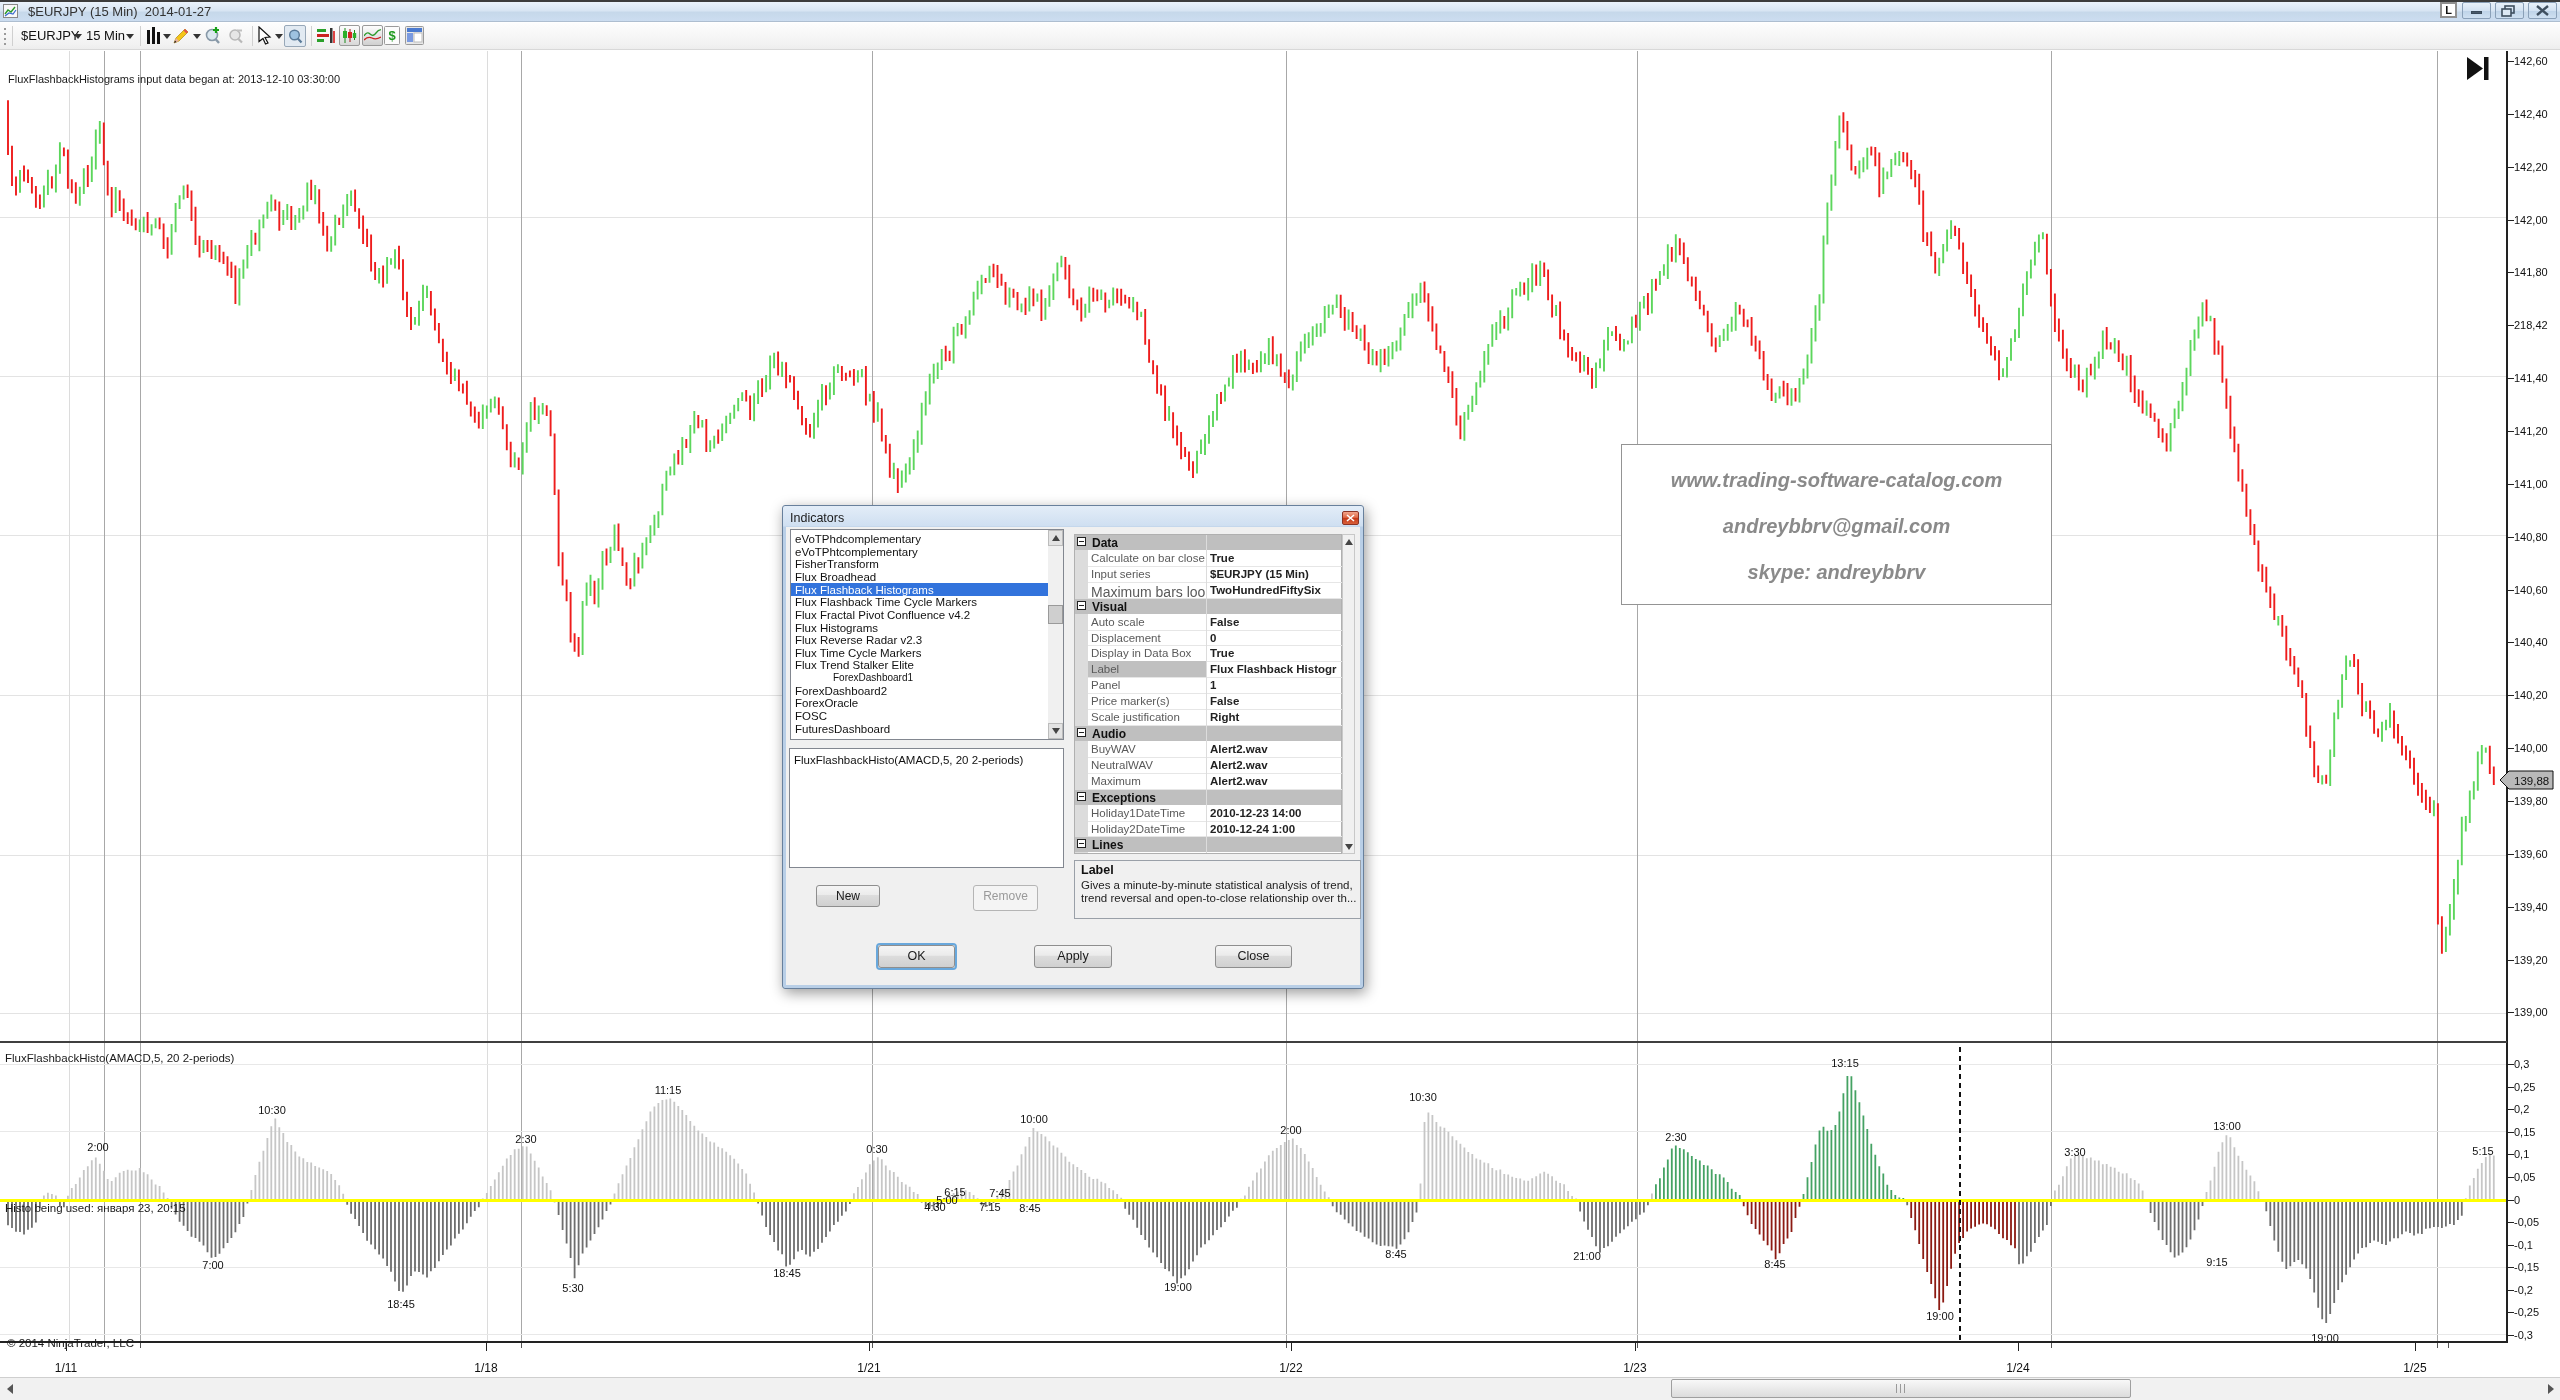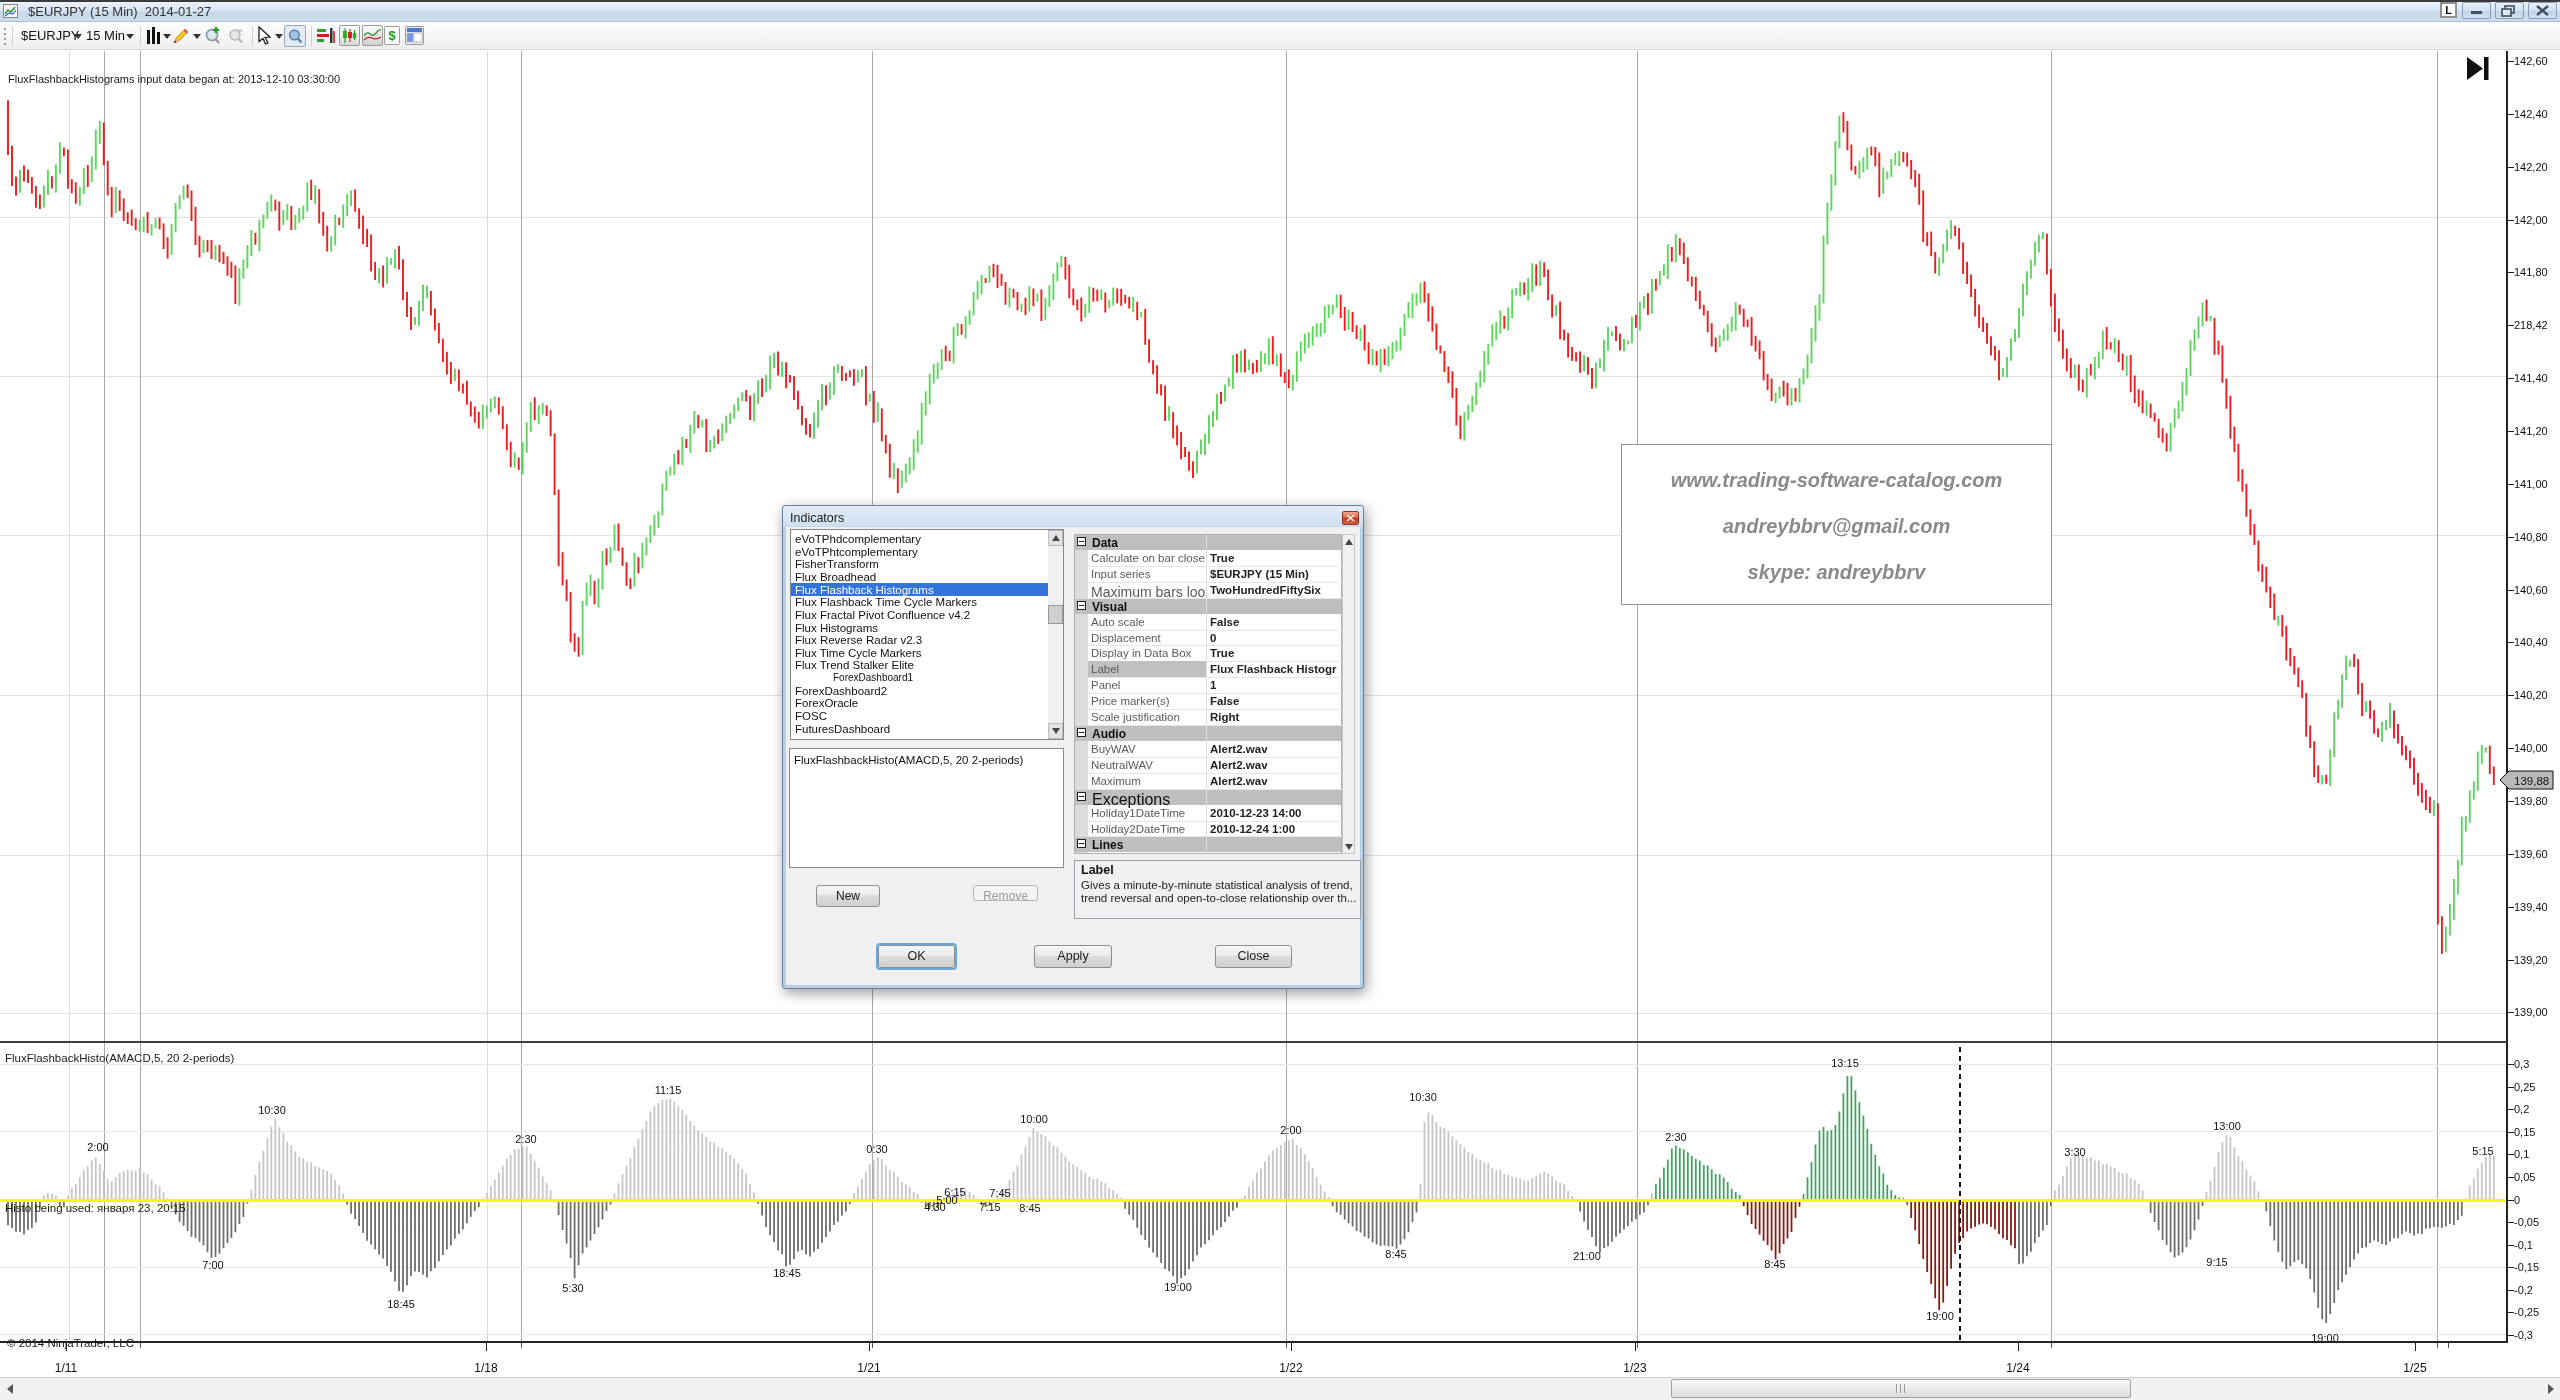--- a/index.html
+++ b/index.html
@@ -315,21 +315,21 @@
     <path d="M4 0 L8 6 L0 6 Z" fill="#444"></path>
   </svg>
 <div class="ab" style="left:1048px;top:723px;width:15px;height:16px;background:#e3e3e3;border:1px solid #bcbcbc"></div>
 <svg class="ab" style="left:1052px;top:728px" width="8" height="6">
     <path d="M0 0 L8 0 L4 6 Z" fill="#444"></path>
   </svg>
 <div class="ab" style="left:1048px;top:605px;width:15px;height:19px;background:#cfcfcf;border:1px solid #9a9a9a"></div>
 <div class="ab" style="left:789px;top:748px;width:275px;height:120px;background:#fff;border:1px solid #828790"></div>
 <div class="ab" style="left:794px;top:754px;font-size:11.5px;color:#111">FluxFlashbackHisto(AMACD,5, 20 2-periods)</div>
 <div class="btn" style="left:816px;top:885px;width:64px;height:22px;line-height:20px">New</div>
-<div class="ab btn" style="left:973px;top:885px;width:65px;height:16px;line-height:20px;border-color:#b5b5b5;background:#f4f4f4;color:#9a9a9a">Remove</div>
+<div class="ab btn" style="left:973px;top:885px;width:65px;height:26px;line-height:20px;border-color:#b5b5b5;background:#f4f4f4;color:#9a9a9a">Remove</div>
 <div class="ab" style="left:1074px;top:534px;width:268px;height:320px;background:#fff;border:1px solid #b0b0b0"></div>
 <div class="ab" style="left:1075px;top:535px;width:13px;height:318px;background:#dcdcdc"></div>
 <div class="ab" style="left:1075px;top:535px;width:266px;height:15px;background:#bfbfbf"></div>
 <div class="ab" style="left:1077px;top:537px;width:9px;height:9px;background:#fff;border:1px solid #222"></div>
 <div class="ab" style="left:1079px;top:541px;width:5px;height:1px;background:#222"></div>
 <div class="ab" style="left:1092px;top:536px;font-size:12px;font-weight:bold;color:#111">Data</div>
 <div class="ab" style="left:1091px;top:552px;font-size:11.5px;color:#5a5a5a;white-space:nowrap;overflow:hidden;width:114px">Calculate on bar close</div>
 <div class="ab" style="left:1210px;top:552px;font-size:11.5px;font-weight:bold;color:#222;white-space:nowrap;overflow:hidden;width:130px">True</div>
 <div class="ab" style="left:1088px;top:566px;width:254px;height:1px;background:#e6e6e6"></div>
 <div class="ab" style="left:1091px;top:568px;font-size:11.5px;color:#5a5a5a;white-space:nowrap;overflow:hidden;width:114px">Input series</div>
@@ -373,21 +373,21 @@
 <div class="ab" style="left:1088px;top:757px;width:254px;height:1px;background:#e6e6e6"></div>
 <div class="ab" style="left:1091px;top:759px;font-size:11.5px;color:#5a5a5a;white-space:nowrap;overflow:hidden;width:114px">NeutralWAV</div>
 <div class="ab" style="left:1210px;top:759px;font-size:11.5px;font-weight:bold;color:#222;white-space:nowrap;overflow:hidden;width:130px">Alert2.wav</div>
 <div class="ab" style="left:1088px;top:773px;width:254px;height:1px;background:#e6e6e6"></div>
 <div class="ab" style="left:1091px;top:775px;font-size:11.5px;color:#5a5a5a;white-space:nowrap;overflow:hidden;width:114px">Maximum</div>
 <div class="ab" style="left:1210px;top:775px;font-size:11.5px;font-weight:bold;color:#222;white-space:nowrap;overflow:hidden;width:130px">Alert2.wav</div>
 <div class="ab" style="left:1088px;top:789px;width:254px;height:1px;background:#e6e6e6"></div>
 <div class="ab" style="left:1075px;top:790px;width:266px;height:15px;background:#bfbfbf"></div>
 <div class="ab" style="left:1077px;top:792px;width:9px;height:9px;background:#fff;border:1px solid #222"></div>
 <div class="ab" style="left:1079px;top:796px;width:5px;height:1px;background:#222"></div>
-<div class="ab" style="left:1092px;top:791px;font-size:16px;font-weight:normal;color:#111">Exceptions</div>
+<div class="ab" style="left:1092px;top:791px;font-size:12px;font-weight:bold;color:#111">Exceptions</div>
 <div class="ab" style="left:1091px;top:807px;font-size:11.5px;color:#5a5a5a;white-space:nowrap;overflow:hidden;width:114px">Holiday1DateTime</div>
 <div class="ab" style="left:1210px;top:807px;font-size:11.5px;font-weight:bold;color:#222;white-space:nowrap;overflow:hidden;width:130px">2010-12-23 14:00</div>
 <div class="ab" style="left:1088px;top:821px;width:254px;height:1px;background:#e6e6e6"></div>
 <div class="ab" style="left:1091px;top:823px;font-size:11.5px;color:#5a5a5a;white-space:nowrap;overflow:hidden;width:114px">Holiday2DateTime</div>
 <div class="ab" style="left:1210px;top:823px;font-size:11.5px;font-weight:bold;color:#222;white-space:nowrap;overflow:hidden;width:130px">2010-12-24 1:00</div>
 <div class="ab" style="left:1088px;top:836px;width:254px;height:1px;background:#e6e6e6"></div>
 <div class="ab" style="left:1075px;top:837px;width:266px;height:15px;background:#bfbfbf"></div>
 <div class="ab" style="left:1077px;top:839px;width:9px;height:9px;background:#fff;border:1px solid #222"></div>
 <div class="ab" style="left:1079px;top:843px;width:5px;height:1px;background:#222"></div>
 <div class="ab" style="left:1092px;top:838px;font-size:12px;font-weight:bold;color:#111">Lines</div>

